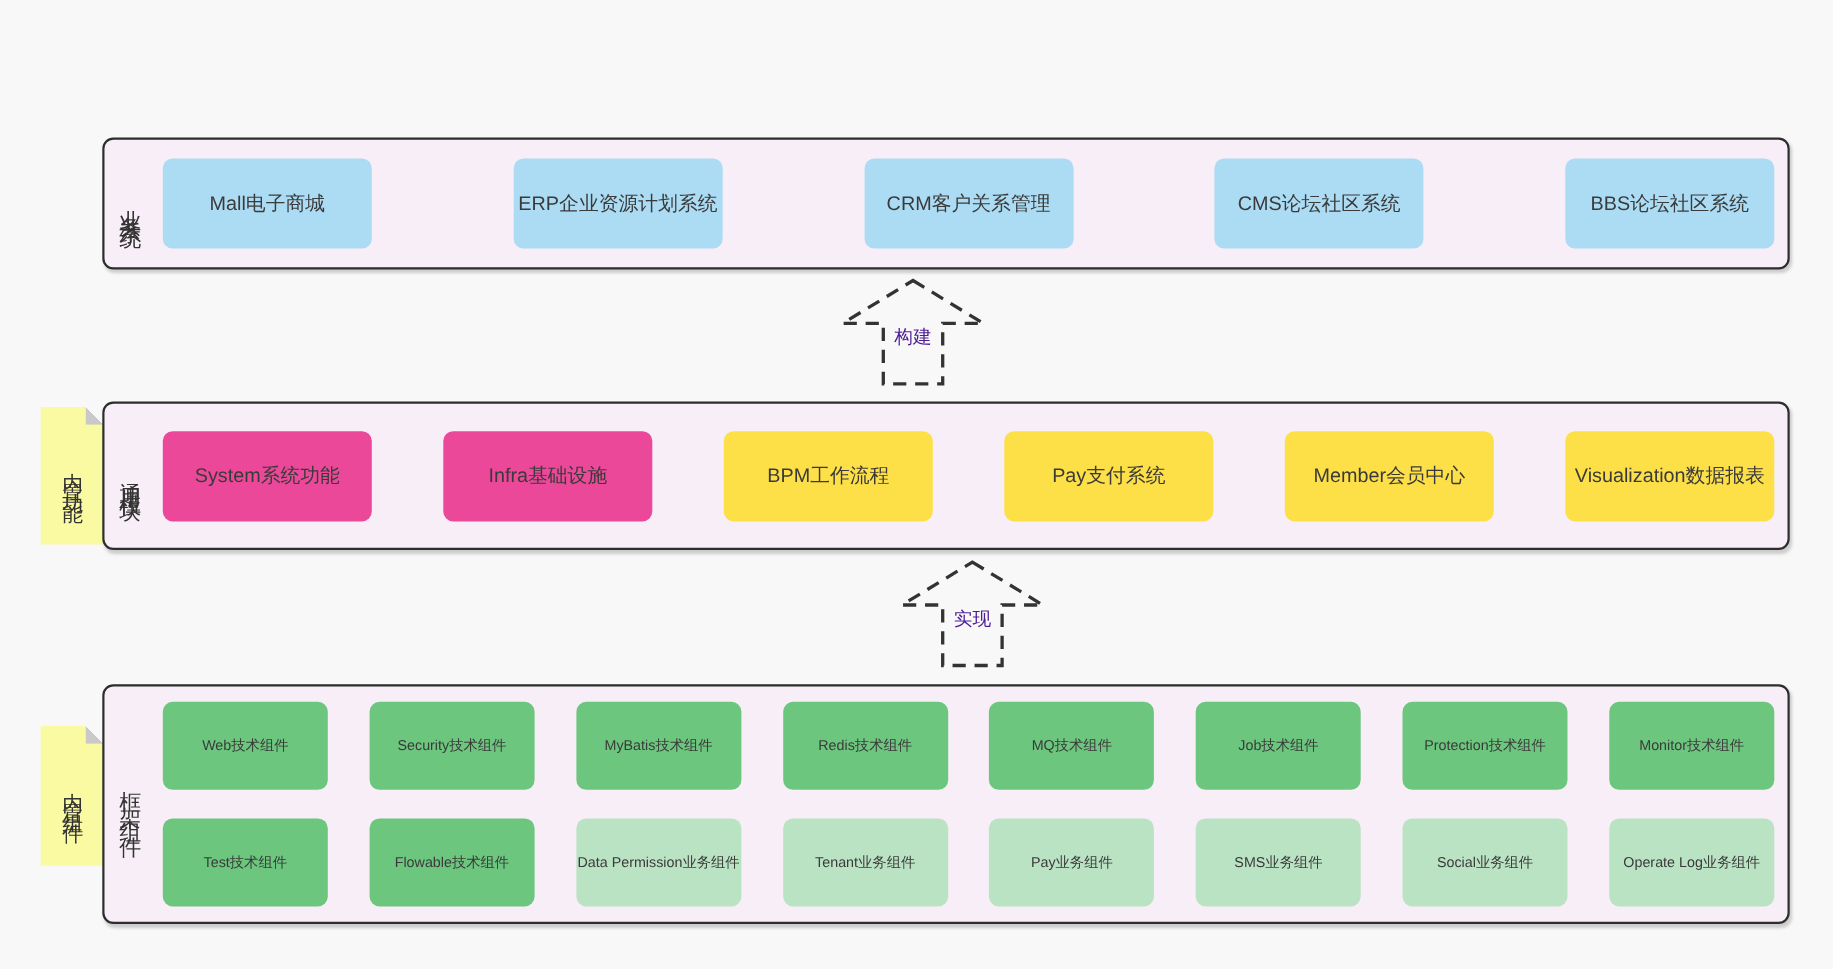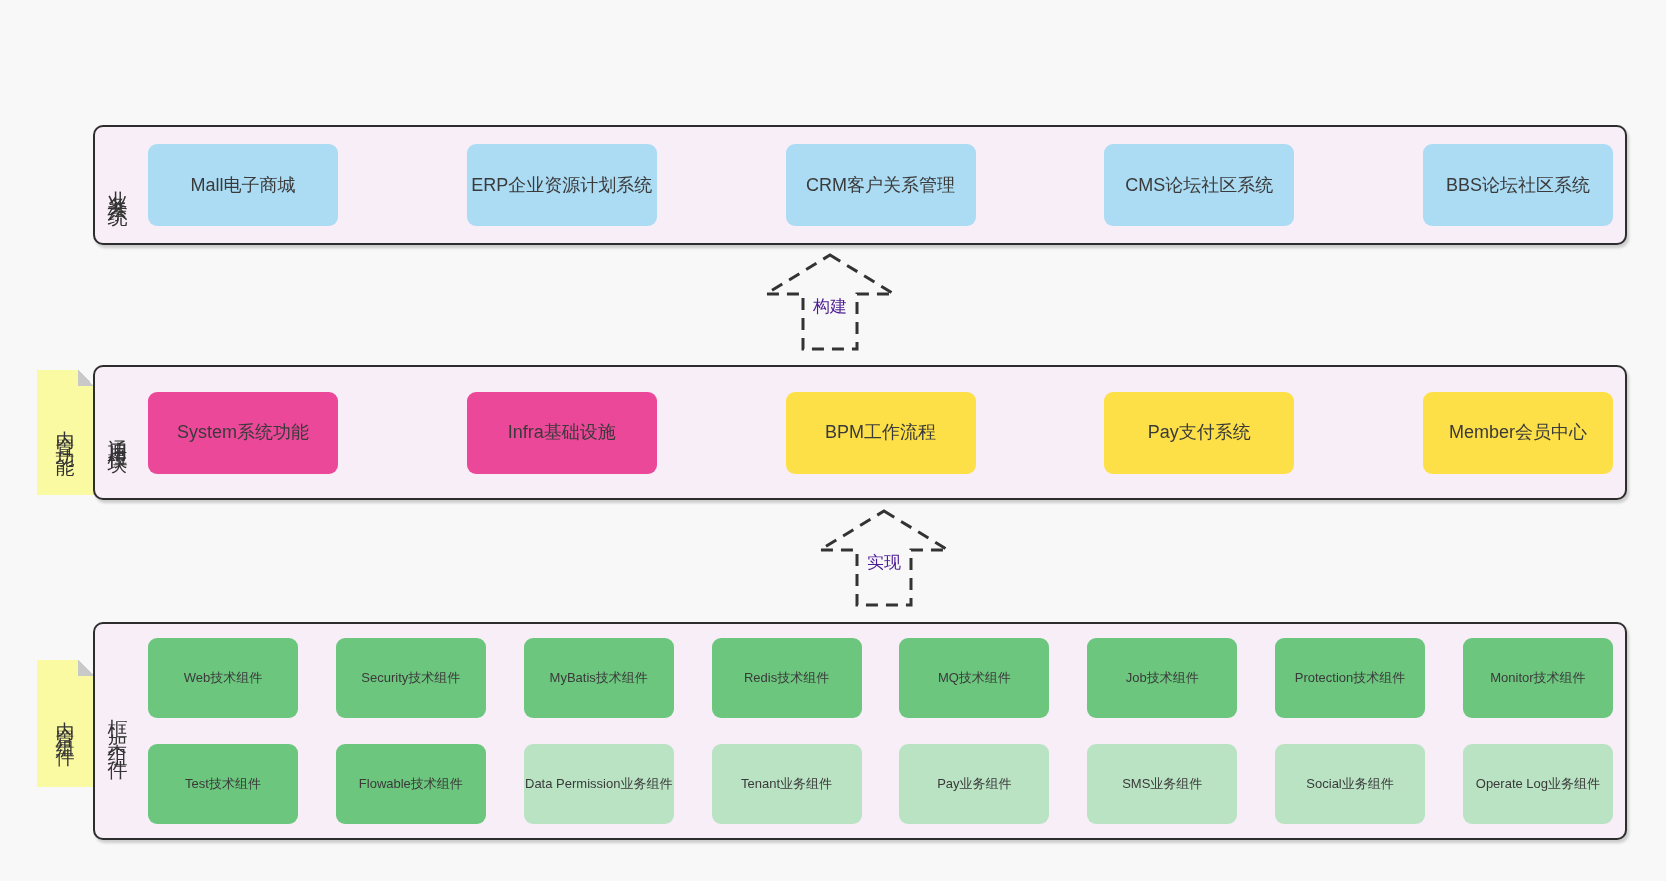--- a/index.html
+++ b/index.html
@@ -141,20 +141,24 @@
       <span class="s">工作流程</span>
     </div>
     <div class="box v-pink">
       <span class="t">Pay</span>
       <span class="s">支付系统</span>
     </div>
     <div class="box v-pink">
       <span class="t">Member</span>
       <span class="s">会员中心</span>
     </div>
+    <div class="box v-pink">
+      <span class="t">Visualization</span>
+      <span class="s">数据报表</span>
+    </div>
   </div>
 </div>
 
 <div class="block-arrow" id="arrow-implement">
   <svg viewBox="0 0 136 100">
     <path d="M68 3 L132 42 L95 42 L95 97 L41 97 L41 42 L4 42 Z" fill="none" stroke="#333" stroke-width="3" stroke-dasharray="12 8"></path>
   </svg>
   <span class="arrow-label">实现</span>
 </div>
 

